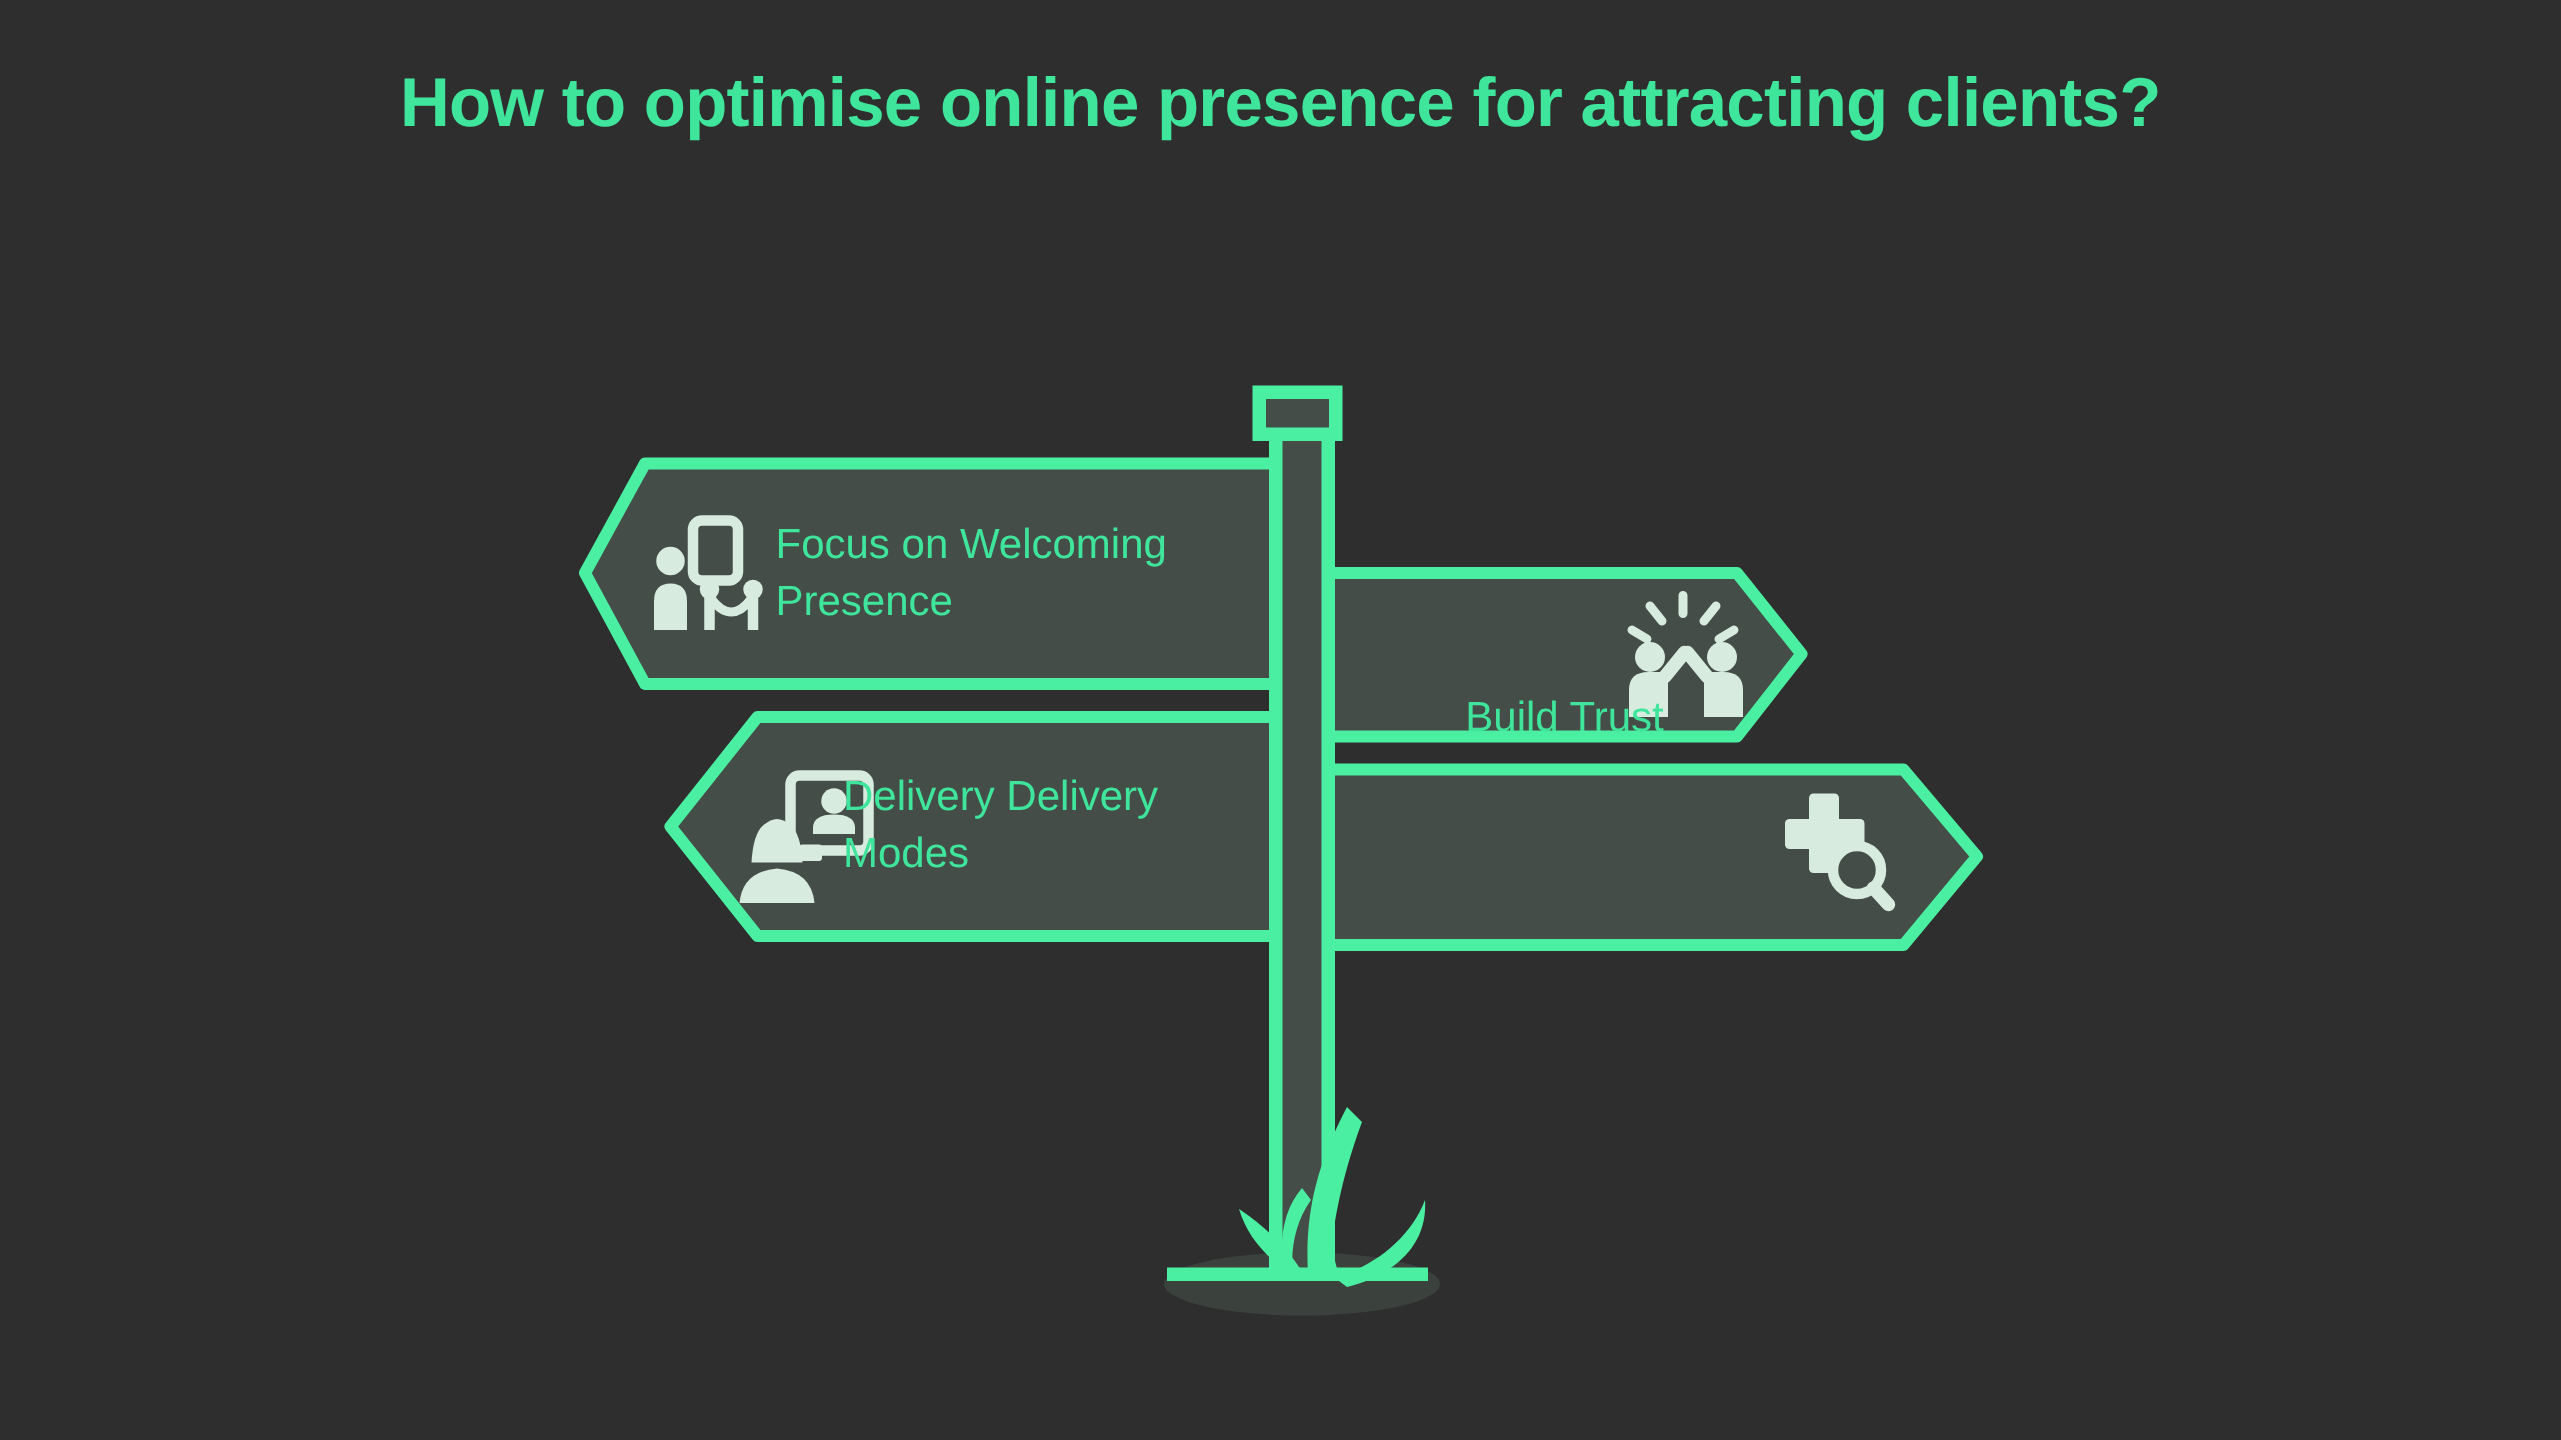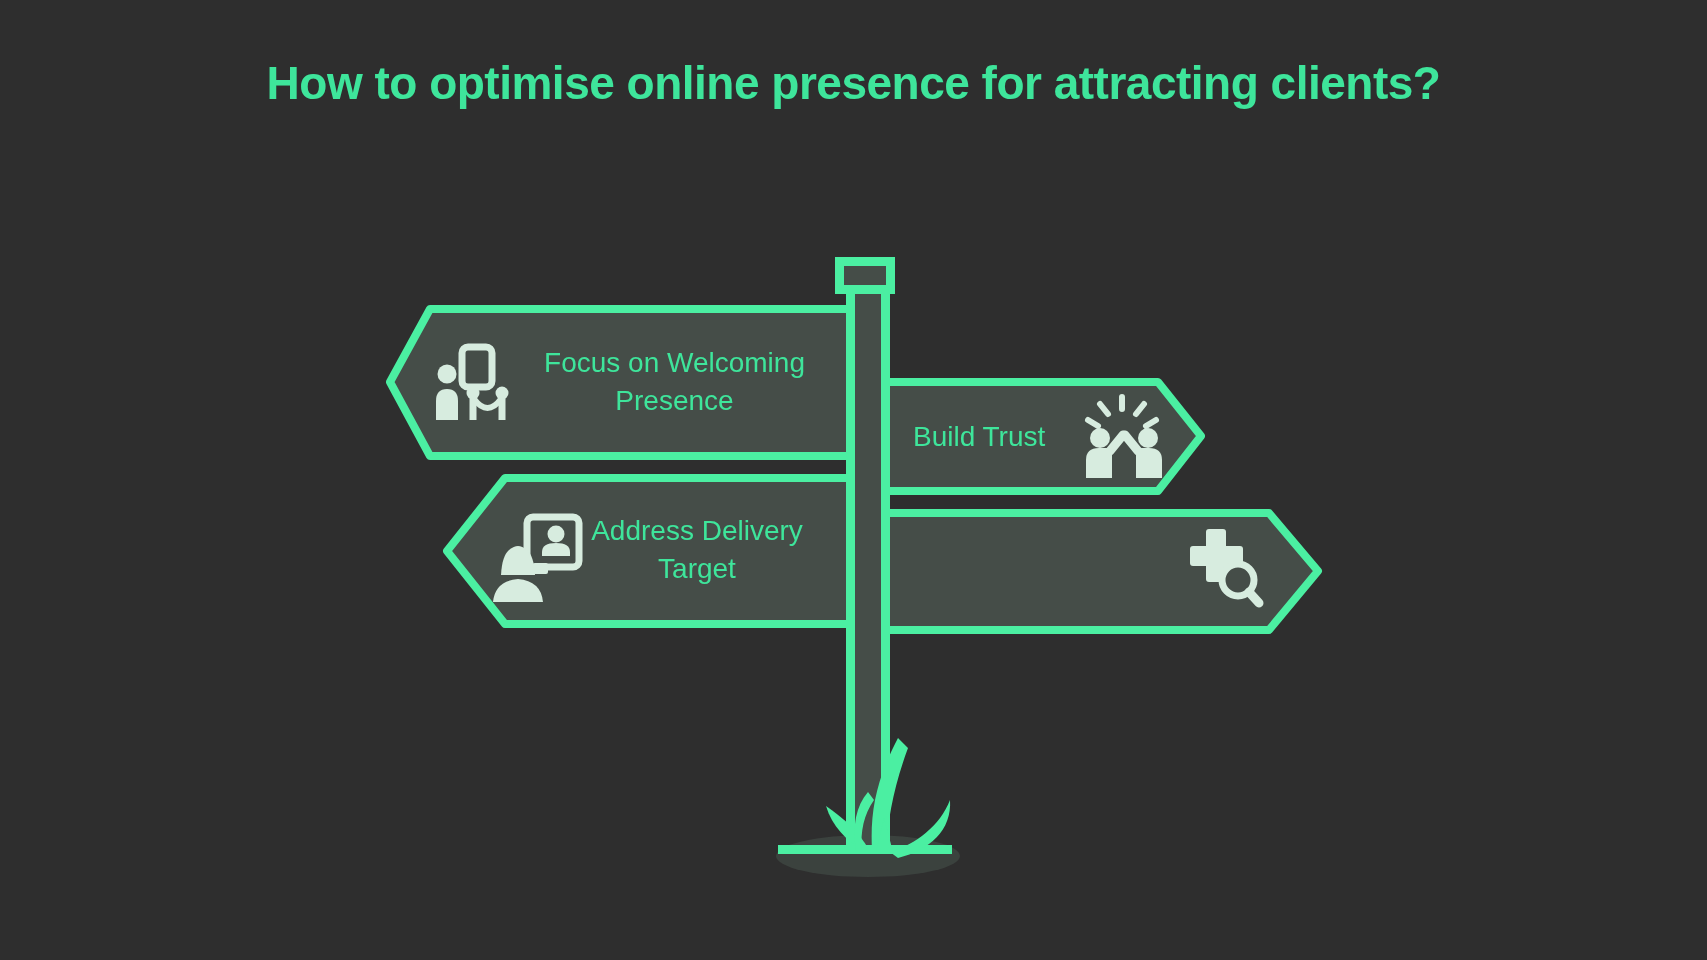--- a/index.html
+++ b/index.html
@@ -18,42 +18,42 @@
     overflow:hidden;
   }
   .stage{
     position:relative;
     width:1707px;height:960px;
     background:var(--background);
   }
   .title{
     position:absolute;
     left:0;right:0;top:40px;
-    margin:15px auto;
+    margin:0 auto;
     max-width:1250px;
     text-align:center;
     color:var(--text-green);
     font-size:46px;
     font-weight:700;
     line-height:1.26;
     letter-spacing:-0.5px;
   }
   .signpost-svg{
     position:absolute;left:0;top:0;
     width:1707px;height:960px;
   }
   .sign-label{
     position:absolute;
     color:var(--text-green);
     font-size:28px;
     line-height:38px;
     font-weight:400;
   }
-  .lbl-right{text-align:center;}
-  .lbl-left{text-align:left;}
+  .lbl-right{text-align:left;}
+  .lbl-left{text-align:center;margin-top:41px;}
   .lbl-1{left:517px;top:344px;width:315px;}
   .lbl-2{left:913px;top:418px;width:260px;}
   .lbl-3{left:562px;top:512px;width:270px;}
   .lbl-4{left:913px;top:552px;width:290px;}
 
   
   .sign-shape{fill:var(--sign-fill);stroke:var(--accent);stroke-width:8;stroke-linejoin:round;}
   .acc-f{fill:var(--accent);}
   .fill-dark{fill:var(--sign-fill);}
   .shadow-f{fill:var(--shadow);}
@@ -129,15 +129,15 @@
     <g>
       <rect class="ico-f" x="1206" y="529" width="20" height="53" rx="3"></rect>
       <rect class="ico-f" x="1190" y="546" width="53" height="20" rx="3"></rect>
       <circle class="ico-s" cx="1238" cy="580" r="16" stroke-width="7" style="fill:var(--sign-fill)"></circle>
       <path class="ico-s" stroke-width="9" stroke-linecap="round" d="M1249,592 L1259,603"></path>
     </g>
   </svg>
 
   <div class="sign-label lbl-right lbl-1">Focus on Welcoming Presence</div>
   <div class="sign-label lbl-left lbl-2">Build Trust</div>
-  <div class="sign-label lbl-right lbl-3">Address Delivery Target</div>
+  <div class="sign-label lbl-right lbl-3">Delivery Delivery Modes</div>
 
 </div>
 
 </body></html>

